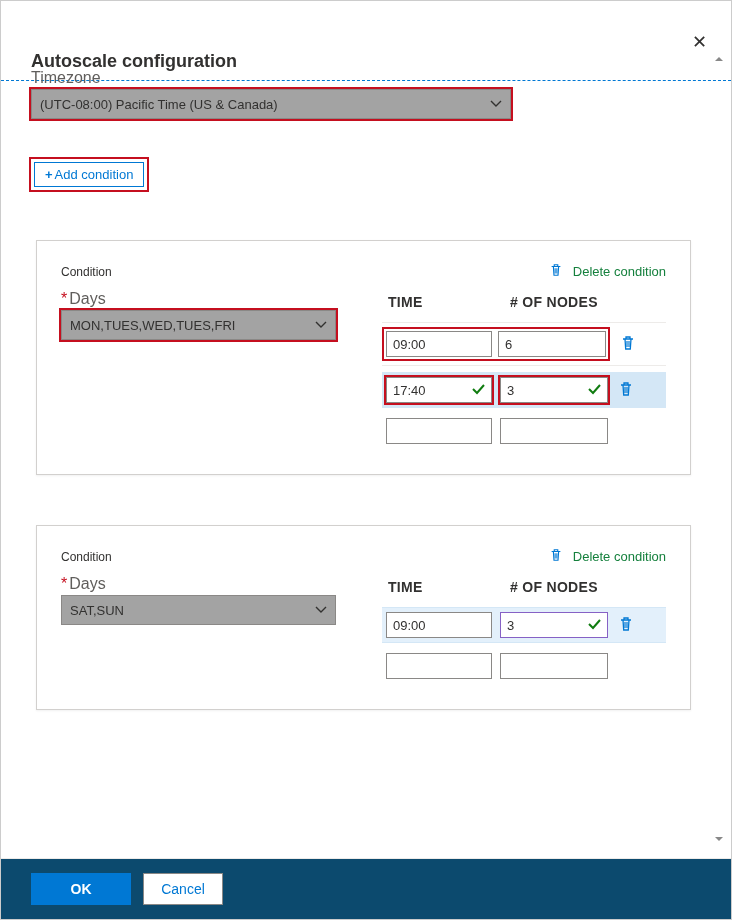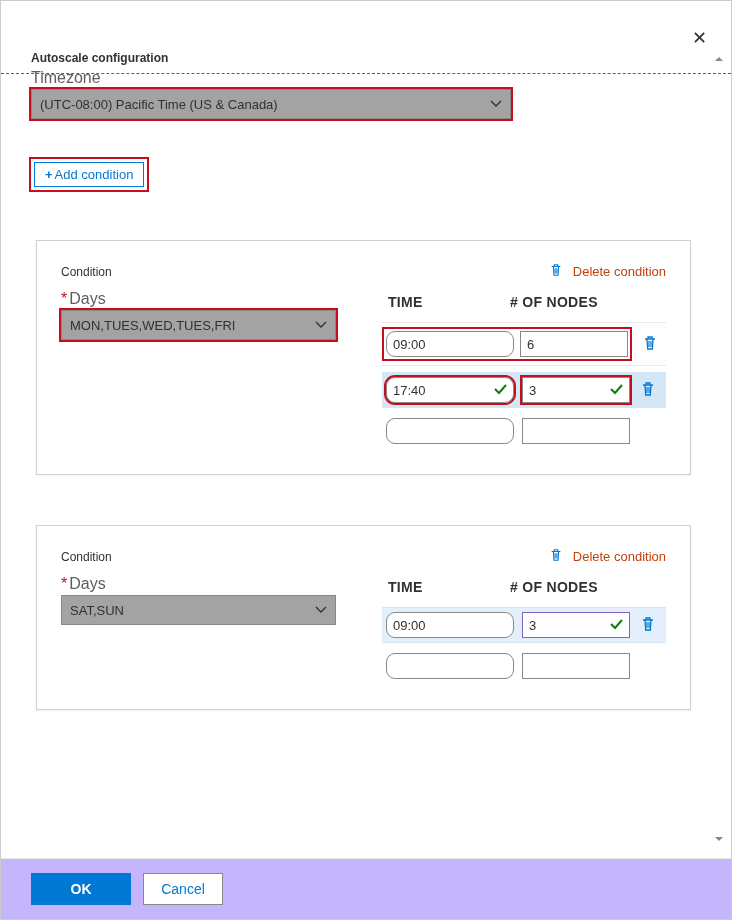--- a/index.html
+++ b/index.html
@@ -16,21 +16,21 @@
     }
 
     
     .header {
       display: flex;
       justify-content: space-between;
       align-items: center;
       padding: 10px 18px 8px 30px;
     }
     .header h1 {
-      font-size: 12px;
+      font-size: 18px;
       font-weight: 600;
       margin-top: 40px;
     }
     .close-x {
       font-size: 18px;
       cursor: pointer;
       padding: 4px 6px;
     }
     .dash-line {
       border: none;
@@ -116,21 +116,21 @@
 
     .card-head {
       display:flex;
       justify-content: space-between;
       align-items:center;
       margin-bottom:10px;
     }
     .card-title { font-size:12px; font-weight:400; }
 
     .delete-link {
-      color:#c2410c;
+      color:#15803d;
       display:flex;
       align-items:center;
       gap:10px;
       cursor:pointer;
     }
     .trash-small svg { width:14px; height:14px; }
 
     .cond-body { display:flex; gap:46px; align-items:flex-start; }
     .days-col { width:275px; }
 
@@ -158,21 +158,21 @@
 
     .cell-time, .cell-nodes {
       height:26px;
       border:1px solid #8a8886;
       background:#fff;
       display:flex;
       align-items:center;
       padding:0 6px;
       justify-content: space-between;
     }
-    .cell-time { width:128px; margin-left:4px;border-radius:9px; }
+    .cell-time { width:106px; margin-left:4px; }
     .cell-nodes { width:108px; margin-left:8px; }
     .cell-trash { margin-left:10px; color:#0078d4; cursor:pointer; }
     .cell-trash svg { width:16px; height:16px; }
 
     .check-green svg { width:14px; height:14px; }
 
     .combined-hl {
       border:2px solid #c50f1f;
       padding:2px 2px;
       display:flex;
@@ -183,21 +183,21 @@
 
     .purple-border { border:1px solid #8661c5; }
 
     .footer {
       position:absolute;
       bottom:0; left:0; right:0;
       border-top:1px solid #edebe9;
       padding:14px 30px;
       display:flex;
       gap:12px;
-      background:#c4b5fd;
+      background:#0c4a6e;
     }
     .btn-primary {
       background:#0078d4; color:#fff; border:none;
       width:100px; height:32px; font-size:14px; font-weight:600; cursor:pointer;
     }
     .btn-secondary {
       background:#fff; color:#0078d4; border:1px solid #8a8886;
       width:80px; height:32px; font-size:14px; cursor:pointer;
     }
   </style>

